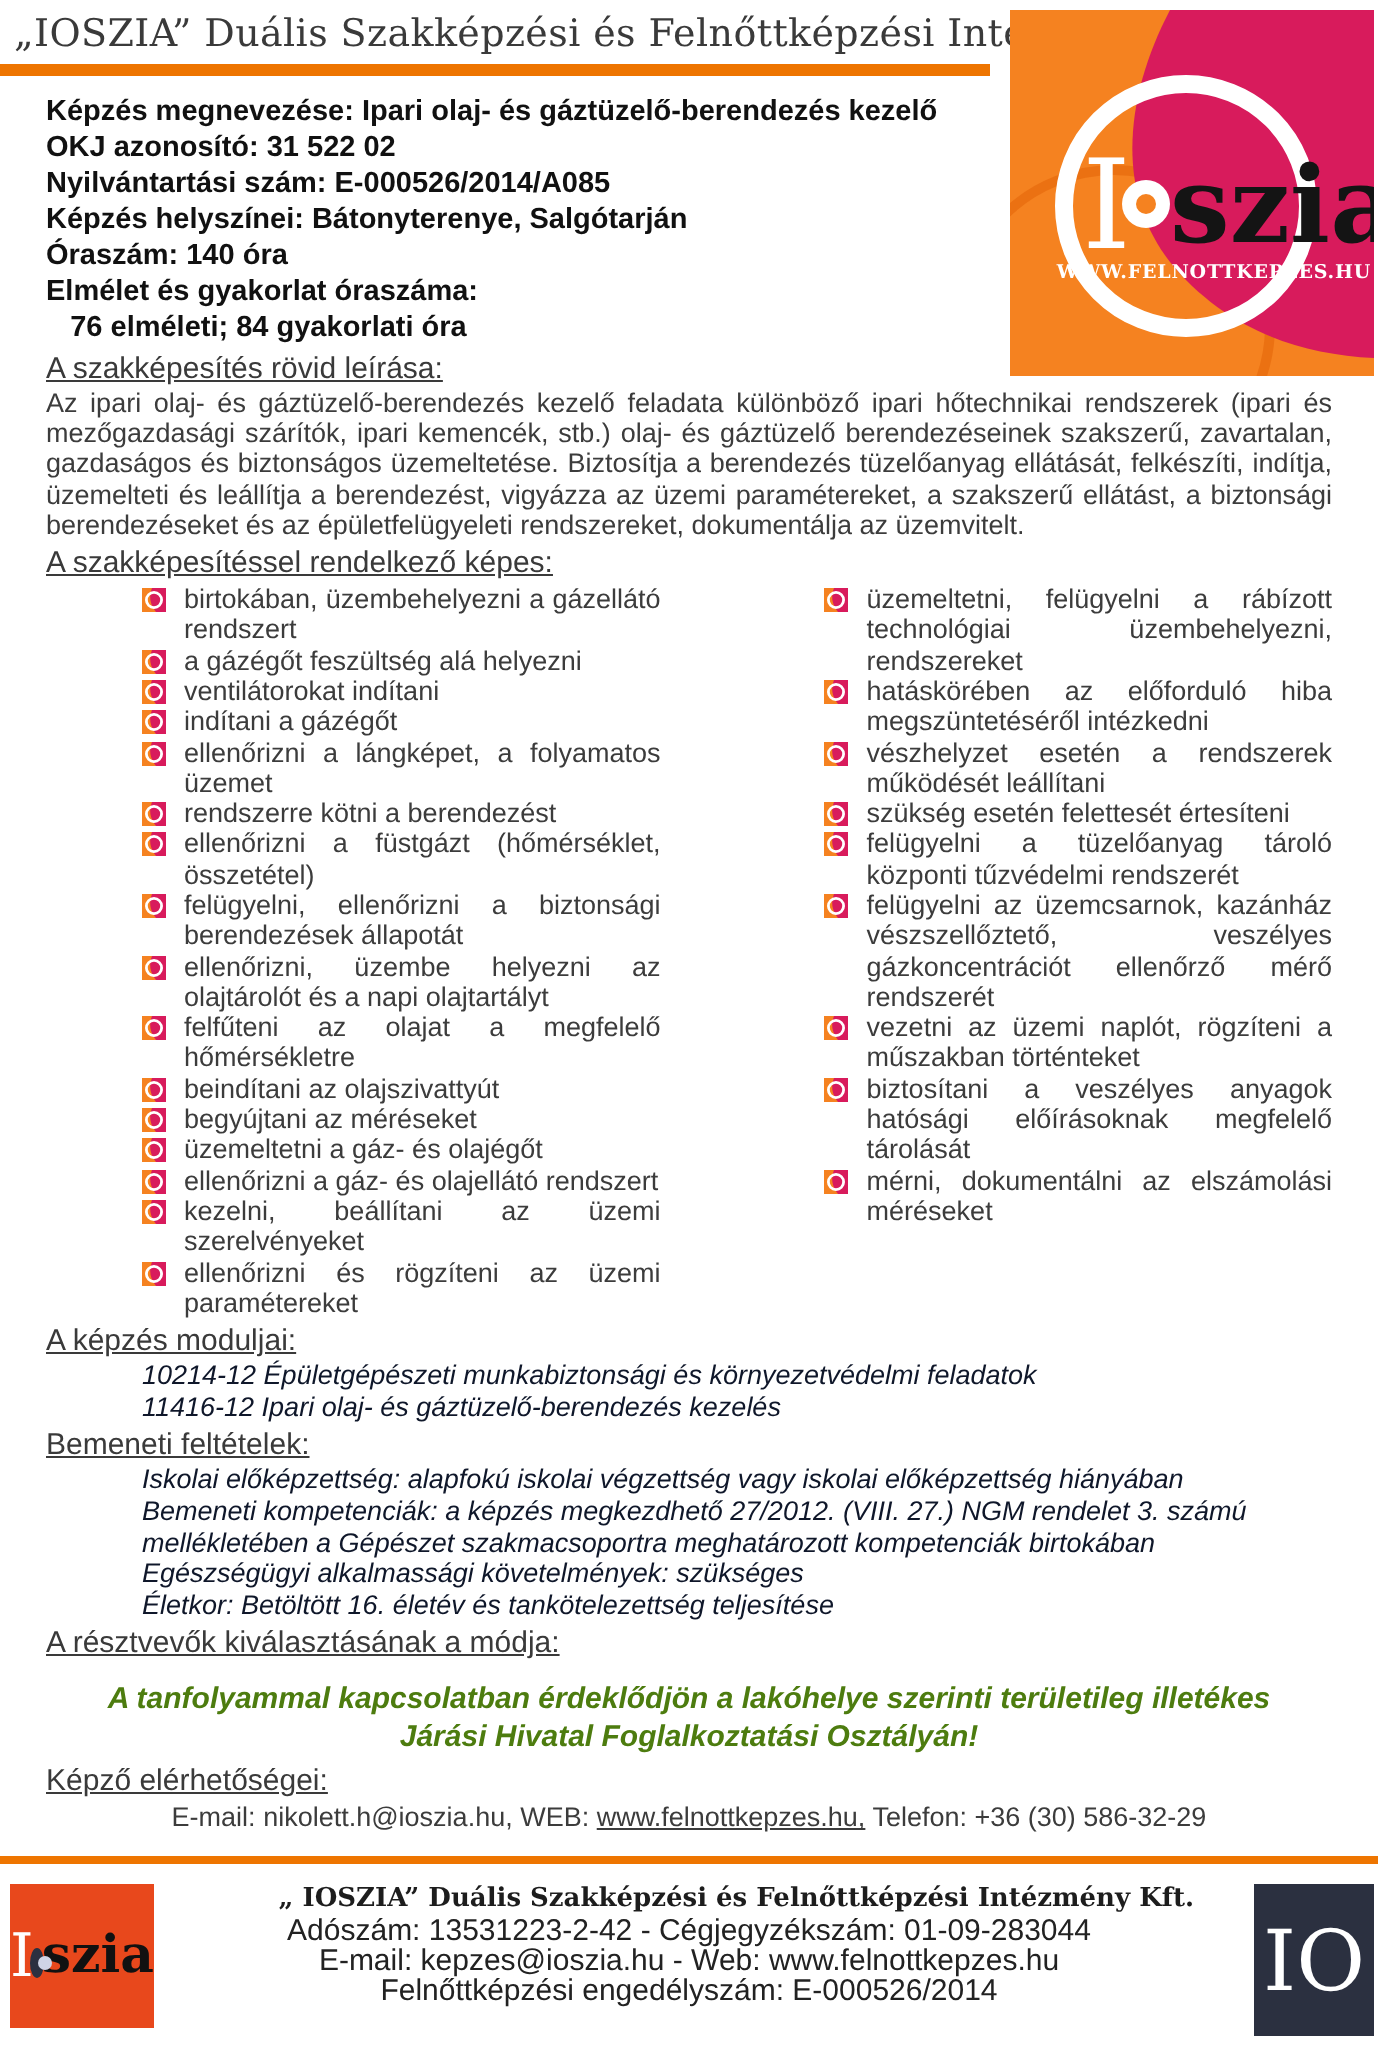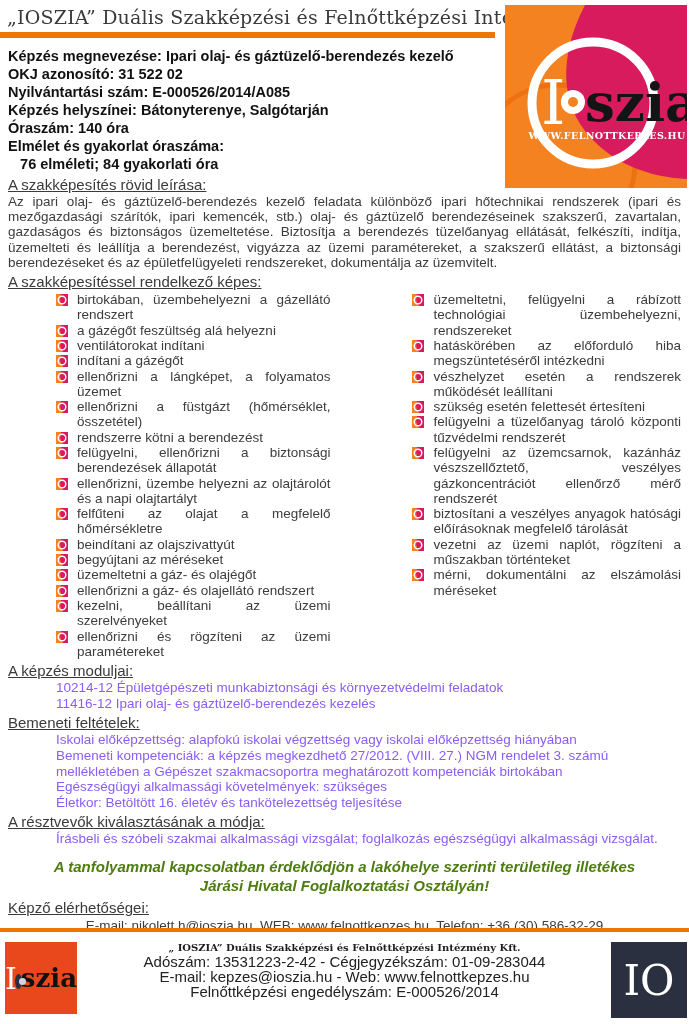--- a/index.html
+++ b/index.html
@@ -1,55 +1,55 @@
 <!DOCTYPE html>
 <html lang="hu"><head>
 <meta charset="utf-8">
 <style>
   html,body{margin:0;padding:0;background:#fff;}
   .page{position:relative;width:689px;height:1024px;background:#fff;overflow:hidden;
         font-family:"Liberation Sans",sans-serif;color:#3c3c3c;}
-  .content{padding:0 8px;}
+  .content{padding:0 23px;}
   
   .title{margin:6px 0 0 7px;font-family:"DejaVu Serif",serif;font-weight:normal;
          font-size:19px;color:#3a3a3a;letter-spacing:.2px;}
   .header-rule{width:495px;height:6px;background:#ee7500;margin-top:4px;}
   .main-logo{position:absolute;top:5px;right:2px;width:182px;height:183px;}
   
   .course{margin-top:9px;width:492px;font-weight:bold;font-size:14.5px;line-height:18px;color:#111;}
   .course-line{white-space:pre-wrap;}
   
   .sec-h{font-size:15px;font-weight:normal;color:#3a3a3a;text-decoration:underline;
          margin:3px 0 1px 0;}
   .para{font-size:13.5px;line-height:15.2px;text-align:justify;margin:0;color:#3c3c3c;}
   
   .cols{display:flex;margin-top:2px;}
   .col-left{margin-left:48px;width:278px;}
   .col-right{margin-left:82px;width:272px;}
   .li{display:flex;align-items:flex-start;}
   .li .bullet{flex:0 0 12px;width:12px;height:12px;margin:2px 9px 0 0;}
   .li-text{display:block;flex:1;font-size:13.5px;line-height:15.3px;text-align:justify;color:#3c3c3c;}
   .indent{margin-left:48px;}
-  .plain-line{font-size:13.5px;line-height:15.6px;color:#8b5cf6;}
+  .plain-line{font-size:13.5px;line-height:15.6px;color:#0f172a;font-style:italic;}
   .notice{margin:10px 24px 4px 24px;text-align:center;font-weight:bold;font-style:italic;
           font-size:15px;line-height:19px;color:#4d7c0f;}
   .contact-line{text-align:center;font-size:13.5px;line-height:16px;margin-top:2px;color:#3c3c3c;}
   .contact-line .weblink{text-decoration:underline;color:#3c3c3c;cursor:pointer;}
   
   .footer{position:absolute;left:0;right:0;bottom:0;height:92px;border-top:4px solid #ee7500;background:#fff;}
   .footer-left-logo{position:absolute;left:5px;top:10px;width:72px;height:72px;background:#e8481c;
                     display:flex;align-items:center;justify-content:center;}
   .fl-i{font-family:"DejaVu Serif",serif;font-size:30px;color:#fff;}
   .fl-disc{position:relative;width:15px;height:15px;border-radius:50%;background:#2b3040;margin:6px 0 0 -2px;}
   .fl-disc::after{content:"";position:absolute;left:4px;top:4px;width:7px;height:7px;border-radius:50%;background:#cfd4e6;}
   .fl-szia{font-family:"DejaVu Serif",serif;font-weight:bold;font-size:26px;color:#111;margin-left:-1px;}
   .footer-center{margin:10px 92px 0 92px;text-align:center;color:#222;}
-  .footer-company{font-family:"DejaVu Serif",serif;font-size:10px;font-weight:bold;margin-bottom:1px;color:#1d1d1d;}
+  .footer-company{font-family:"DejaVu Serif",serif;font-size:13px;font-weight:bold;margin-bottom:1px;color:#1d1d1d;text-align:right;}
   .footer-line{font-size:15px;line-height:15px;}
-  .footer-right-logo{position:absolute;right:2px;top:10px;width:76px;height:76px;background:#2b3040;
+  .footer-right-logo{position:absolute;right:2px;top:10px;width:60px;height:76px;background:#2b3040;
                      display:flex;align-items:center;justify-content:center;
                      font-family:"DejaVu Serif",serif;font-size:42px;color:#fff;}
 </style>
 </head>
 <body>
 
 <div class="page">
 
   <h1 class="title">„IOSZIA” Duális Szakképzési és Felnőttképzési Intézmény</h1>
   <div class="header-rule"></div>
@@ -132,30 +132,30 @@
             </svg>
             <span class="li-text">ellenőrizni a lángképet, a folyamatos üzemet</span>
           </div>
 
           <div class="li">
             <svg class="bullet" viewBox="0 0 12 12">
               <rect width="12" height="12" fill="#F58220"></rect>
               <path d="M5,0 C3.4,4 3.8,8 7,12 L12,12 L12,0 Z" fill="#D81B5C"></path>
               <circle cx="6" cy="6" r="3.8" fill="none" stroke="#fff" stroke-width="1.4"></circle>
             </svg>
+            <span class="li-text">rendszerre kötni a berendezést</span>
+          </div>
+
+          <div class="li">
+            <svg class="bullet" viewBox="0 0 12 12">
+              <rect width="12" height="12" fill="#F58220"></rect>
+              <path d="M5,0 C3.4,4 3.8,8 7,12 L12,12 L12,0 Z" fill="#D81B5C"></path>
+              <circle cx="6" cy="6" r="3.8" fill="none" stroke="#fff" stroke-width="1.4"></circle>
+            </svg>
             <span class="li-text">ellenőrizni a füstgázt (hőmérséklet, összetétel)</span>
-          </div>
-
-          <div class="li">
-            <svg class="bullet" viewBox="0 0 12 12">
-              <rect width="12" height="12" fill="#F58220"></rect>
-              <path d="M5,0 C3.4,4 3.8,8 7,12 L12,12 L12,0 Z" fill="#D81B5C"></path>
-              <circle cx="6" cy="6" r="3.8" fill="none" stroke="#fff" stroke-width="1.4"></circle>
-            </svg>
-            <span class="li-text">rendszerre kötni a berendezést</span>
           </div>
 
           <div class="li">
             <svg class="bullet" viewBox="0 0 12 12">
               <rect width="12" height="12" fill="#F58220"></rect>
               <path d="M5,0 C3.4,4 3.8,8 7,12 L12,12 L12,0 Z" fill="#D81B5C"></path>
               <circle cx="6" cy="6" r="3.8" fill="none" stroke="#fff" stroke-width="1.4"></circle>
             </svg>
             <span class="li-text">felügyelni, ellenőrizni a biztonsági berendezések állapotát</span>
           </div>
@@ -287,30 +287,30 @@
             </svg>
             <span class="li-text">felügyelni az üzemcsarnok, kazánház vészszellőztető, veszélyes gázkoncentrációt ellenőrző mérő rendszerét</span>
           </div>
 
           <div class="li">
             <svg class="bullet" viewBox="0 0 12 12">
               <rect width="12" height="12" fill="#F58220"></rect>
               <path d="M5,0 C3.4,4 3.8,8 7,12 L12,12 L12,0 Z" fill="#D81B5C"></path>
               <circle cx="6" cy="6" r="3.8" fill="none" stroke="#fff" stroke-width="1.4"></circle>
             </svg>
+            <span class="li-text">vezetni az üzemi naplót, rögzíteni a műszakban történteket</span>
+          </div>
+
+          <div class="li">
+            <svg class="bullet" viewBox="0 0 12 12">
+              <rect width="12" height="12" fill="#F58220"></rect>
+              <path d="M5,0 C3.4,4 3.8,8 7,12 L12,12 L12,0 Z" fill="#D81B5C"></path>
+              <circle cx="6" cy="6" r="3.8" fill="none" stroke="#fff" stroke-width="1.4"></circle>
+            </svg>
             <span class="li-text">biztosítani a veszélyes anyagok hatósági előírásoknak megfelelő tárolását</span>
-          </div>
-
-          <div class="li">
-            <svg class="bullet" viewBox="0 0 12 12">
-              <rect width="12" height="12" fill="#F58220"></rect>
-              <path d="M5,0 C3.4,4 3.8,8 7,12 L12,12 L12,0 Z" fill="#D81B5C"></path>
-              <circle cx="6" cy="6" r="3.8" fill="none" stroke="#fff" stroke-width="1.4"></circle>
-            </svg>
-            <span class="li-text">vezetni az üzemi naplót, rögzíteni a műszakban történteket</span>
           </div>
 
           <div class="li">
             <svg class="bullet" viewBox="0 0 12 12">
               <rect width="12" height="12" fill="#F58220"></rect>
               <path d="M5,0 C3.4,4 3.8,8 7,12 L12,12 L12,0 Z" fill="#D81B5C"></path>
               <circle cx="6" cy="6" r="3.8" fill="none" stroke="#fff" stroke-width="1.4"></circle>
             </svg>
             <span class="li-text">mérni, dokumentálni az elszámolási méréseket</span>
           </div>
@@ -327,24 +327,20 @@
     <div class="sec-h">Bemeneti feltételek:</div>
     <div class="indent">
 
     <div class="plain-line">Iskolai előképzettség: alapfokú iskolai végzettség vagy iskolai előképzettség hiányában</div>
         <div class="plain-line">Bemeneti kompetenciák: a képzés megkezdhető 27/2012. (VIII. 27.) NGM rendelet 3. számú mellékletében a Gépészet szakmacsoportra meghatározott kompetenciák birtokában</div>
         <div class="plain-line">Egészségügyi alkalmassági követelmények: szükséges</div>
         <div class="plain-line">Életkor: Betöltött 16. életév és tankötelezettség teljesítése</div>
       </div>
 
     <div class="sec-h">A résztvevők kiválasztásának a módja:</div>
-    <div class="indent">
-
-    <div class="plain-line">Írásbeli és szóbeli szakmai alkalmassági vizsgálat; foglalkozás egészségügyi alkalmassági vizsgálat.</div>
-      </div>
 
     <div class="notice">A tanfolyammal kapcsolatban érdeklődjön a lakóhelye szerinti területileg illetékes Járási Hivatal Foglalkoztatási Osztályán!</div>
 
     <div class="sec-h">Képző elérhetőségei:</div>
     <div class="contact-line">
       <span>E-mail: </span><span>nikolett.h@ioszia.hu</span><span>, WEB: </span><span class="weblink">www.felnottkepzes.hu,</span><span> Telefon: +36 (30) 586-32-29</span>
     </div>
   </div>
 
   <div class="footer">

